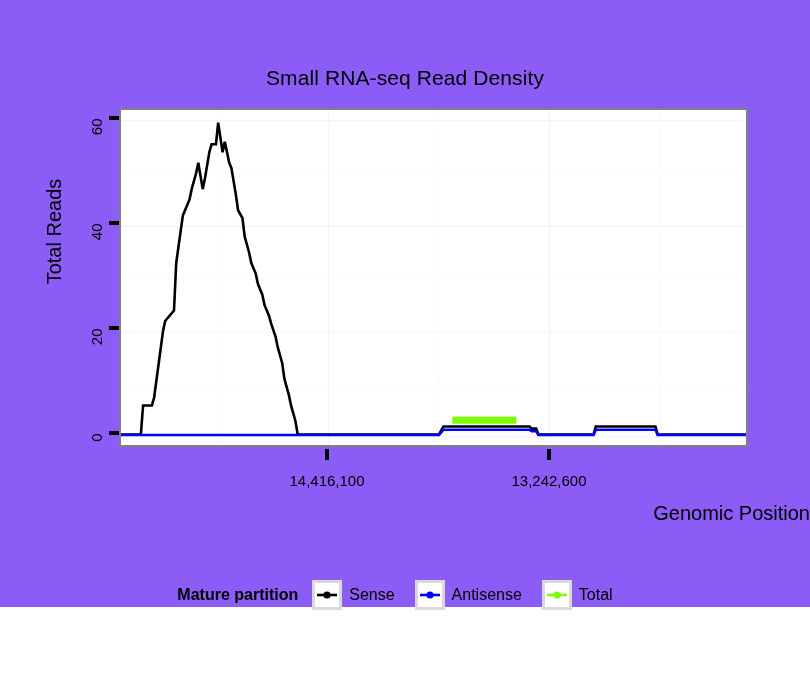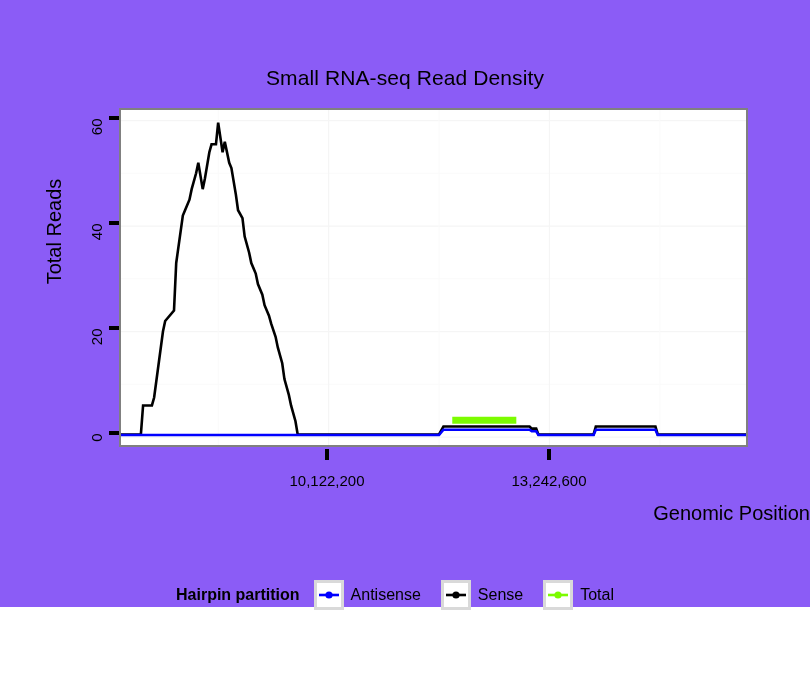--- a/index.html
+++ b/index.html
@@ -169,21 +169,21 @@
   <div class="y-tick-mark" style="left:109px; top:326px;"></div>
   <div class="y-tick-label" style="left:56px; top:321px;">20</div>
 
   <div class="y-tick-mark" style="left:109px; top:221px;"></div>
   <div class="y-tick-label" style="left:56px; top:216px;">40</div>
 
   <div class="y-tick-mark" style="left:109px; top:116px;"></div>
   <div class="y-tick-label" style="left:56px; top:111px;">60</div>
 
   <div class="x-tick-mark" style="left:325px;"></div>
-  <div class="x-tick-label" style="left:247px;">10,122,200</div>
+  <div class="x-tick-label" style="left:247px;">14,416,100</div>
 
   <div class="x-tick-mark" style="left:547px;"></div>
   <div class="x-tick-label" style="left:469px;">13,242,600</div>
 
   <div id="x-axis-title">Genomic Position</div>
 
   <div id="plot-panel">
     <svg id="plot-inner" viewBox="0 0 625 335" preserveAspectRatio="none" xmlns="http://www.w3.org/2000/svg">
       <g id="gridlines">
           <line x1="0" y1="274.3307086614173" x2="625" y2="274.3307086614173" stroke="#fafafa" stroke-width="1" vector-effect="non-scaling-stroke"></line>
@@ -201,40 +201,40 @@
         </g>
       <g id="series-layer">
           <path d="M0.00 324.45 L19.88 324.45 L22.08 295.43 L30.92 295.43 L33.13 287.52 L41.96 221.57 L44.17 211.02 L53.00 200.47 L55.21 152.99 L61.84 105.51 L64.05 100.24 L68.46 89.69 L70.67 79.13 L75.09 63.31 L77.30 52.76 L81.71 79.13 L83.92 68.58 L88.34 42.20 L90.55 34.29 L94.96 34.29 L97.17 12.66 L101.59 42.20 L103.80 31.65 L108.22 52.76 L110.42 58.03 L114.84 84.41 L117.05 100.24 L121.47 108.15 L123.67 126.61 L128.09 142.44 L130.30 152.99 L134.72 163.54 L136.93 174.09 L141.34 184.65 L143.55 195.20 L147.97 205.75 L150.18 213.66 L154.59 226.85 L156.80 237.40 L161.22 253.23 L163.43 269.06 L167.84 284.88 L170.05 295.43 L174.47 311.26 L176.68 324.45 L185.51 324.45 L318.02 324.45 L322.44 316.54 L324.65 316.54 L408.57 316.54 L410.78 318.65 L415.19 318.65 L417.40 324.45 L472.61 324.45 L474.82 316.54 L534.45 316.54 L536.66 324.45 L625.00 324.45" fill="none" stroke="#000000" stroke-width="2.6" stroke-linejoin="miter" stroke-linecap="butt" vector-effect="non-scaling-stroke"></path>
           <path d="M0.00 324.98 L318.02 324.98 L322.44 319.70 L324.65 319.70 L408.57 319.70 L410.78 321.28 L415.19 321.28 L417.40 324.98 L472.61 324.98 L474.82 319.70 L534.45 319.70 L536.66 324.98 L625.00 324.98" fill="none" stroke="#0000ff" stroke-width="2.6" stroke-linejoin="miter" stroke-linecap="butt" vector-effect="non-scaling-stroke"></path>
           <path d="M331.27 310.20 L395.32 310.20" fill="none" stroke="#7cfc00" stroke-width="7" stroke-linejoin="miter" stroke-linecap="butt" vector-effect="non-scaling-stroke"></path>
         </g>
     </svg>
   </div>
 
   <div id="legend">
-    <div id="legend-title">Hairpin partition</div>
+    <div id="legend-title">Mature partition</div>
+
+    <div class="legend-item">
+      <div class="legend-key">
+        <svg width="20" height="14" viewBox="0 0 20 14">
+          <line x1="0" y1="7" x2="20" y2="7" stroke="#000000" stroke-width="2.6"></line>
+          <circle cx="10" cy="7" r="3.6" fill="#000000"></circle>
+        </svg>
+      </div>
+      <div class="legend-label">Sense</div>
+    </div>
 
     <div class="legend-item">
       <div class="legend-key">
         <svg width="20" height="14" viewBox="0 0 20 14">
           <line x1="0" y1="7" x2="20" y2="7" stroke="#0000ff" stroke-width="2.6"></line>
           <circle cx="10" cy="7" r="3.6" fill="#0000ff"></circle>
         </svg>
       </div>
       <div class="legend-label">Antisense</div>
-    </div>
-
-    <div class="legend-item">
-      <div class="legend-key">
-        <svg width="20" height="14" viewBox="0 0 20 14">
-          <line x1="0" y1="7" x2="20" y2="7" stroke="#000000" stroke-width="2.6"></line>
-          <circle cx="10" cy="7" r="3.6" fill="#000000"></circle>
-        </svg>
-      </div>
-      <div class="legend-label">Sense</div>
     </div>
 
     <div class="legend-item">
       <div class="legend-key">
         <svg width="20" height="14" viewBox="0 0 20 14">
           <line x1="0" y1="7" x2="20" y2="7" stroke="#7cfc00" stroke-width="2.6"></line>
           <circle cx="10" cy="7" r="3.6" fill="#7cfc00"></circle>
         </svg>
       </div>
       <div class="legend-label">Total</div>

